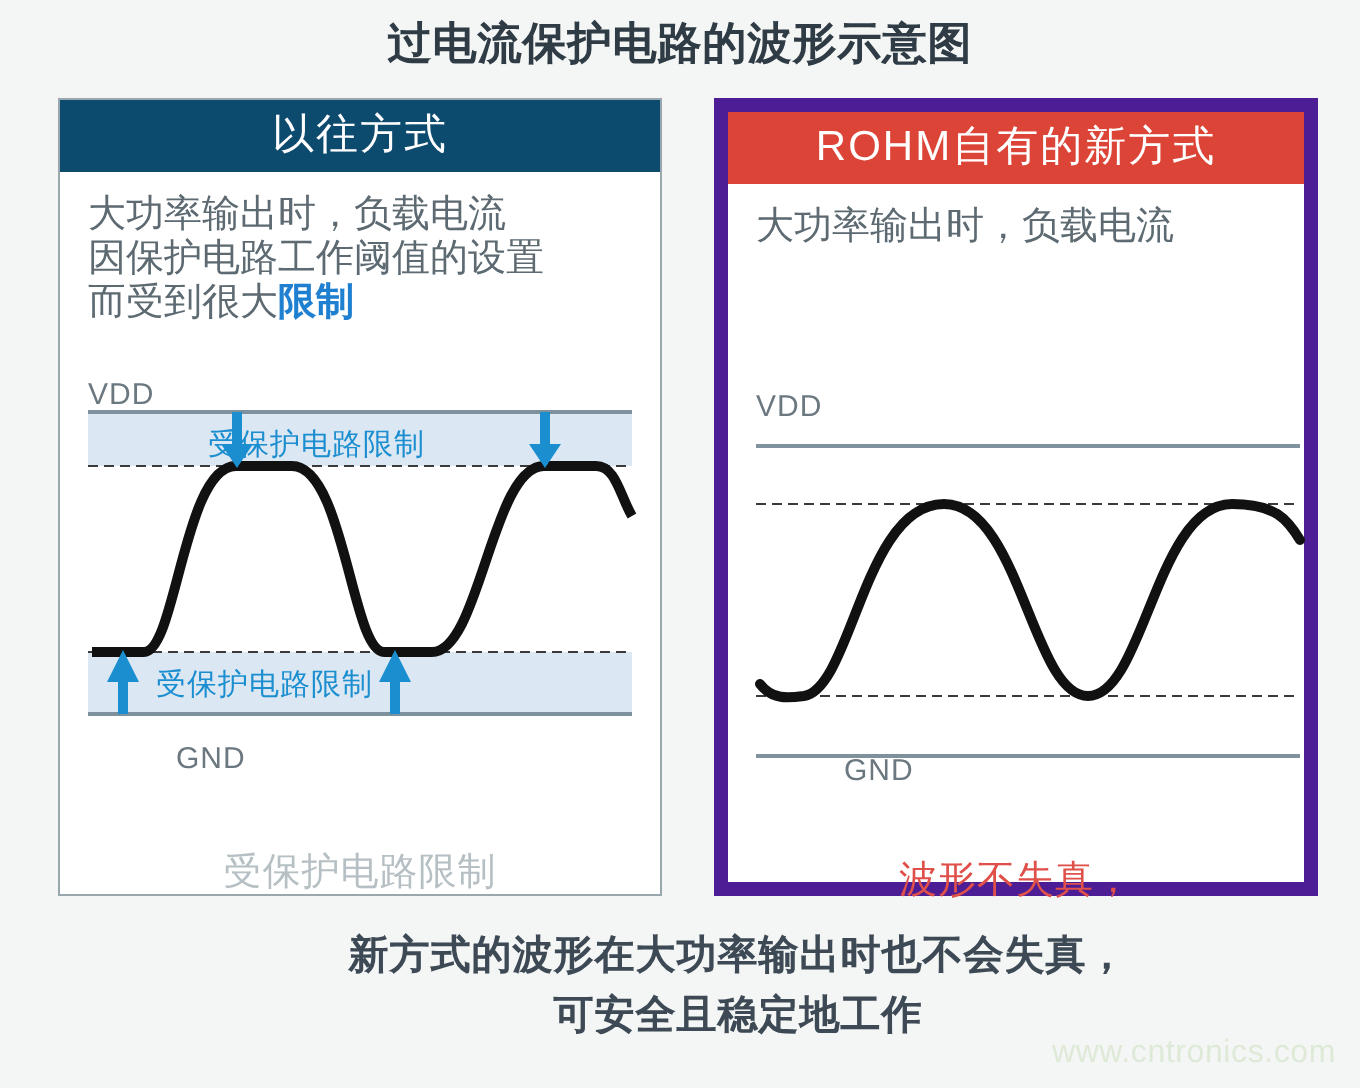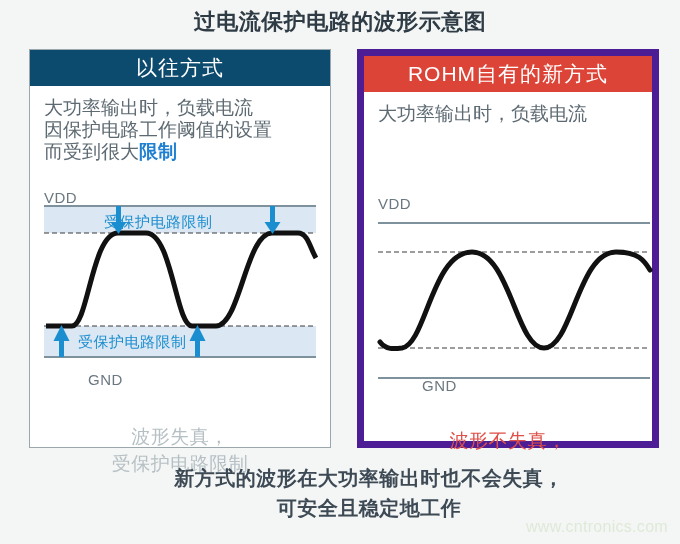--- a/index.html
+++ b/index.html
@@ -201,21 +201,20 @@
         <polygon points="159.5,155 175.5,155 167.5,139"></polygon>
       </g>
     </svg>
     <div class="rail-label vdd">VDD</div>
     <div class="rail-label gnd">GND</div>
     <div class="band-text top">受保护电路限制</div>
     <div class="band-text bottom">受保护电路限制</div>
   </div>
 
   <div class="footnote legacy">
-    <div>波形失真，</div>
     <div>受保护电路限制</div>
   </div>
 </div>
 
 <div class="panel newway">
   <div class="panel-header">ROHM自有的新方式</div>
   <div class="panel-body">
     <div class="body-line">大功率输出时，负载电流</div>
   </div>
 

